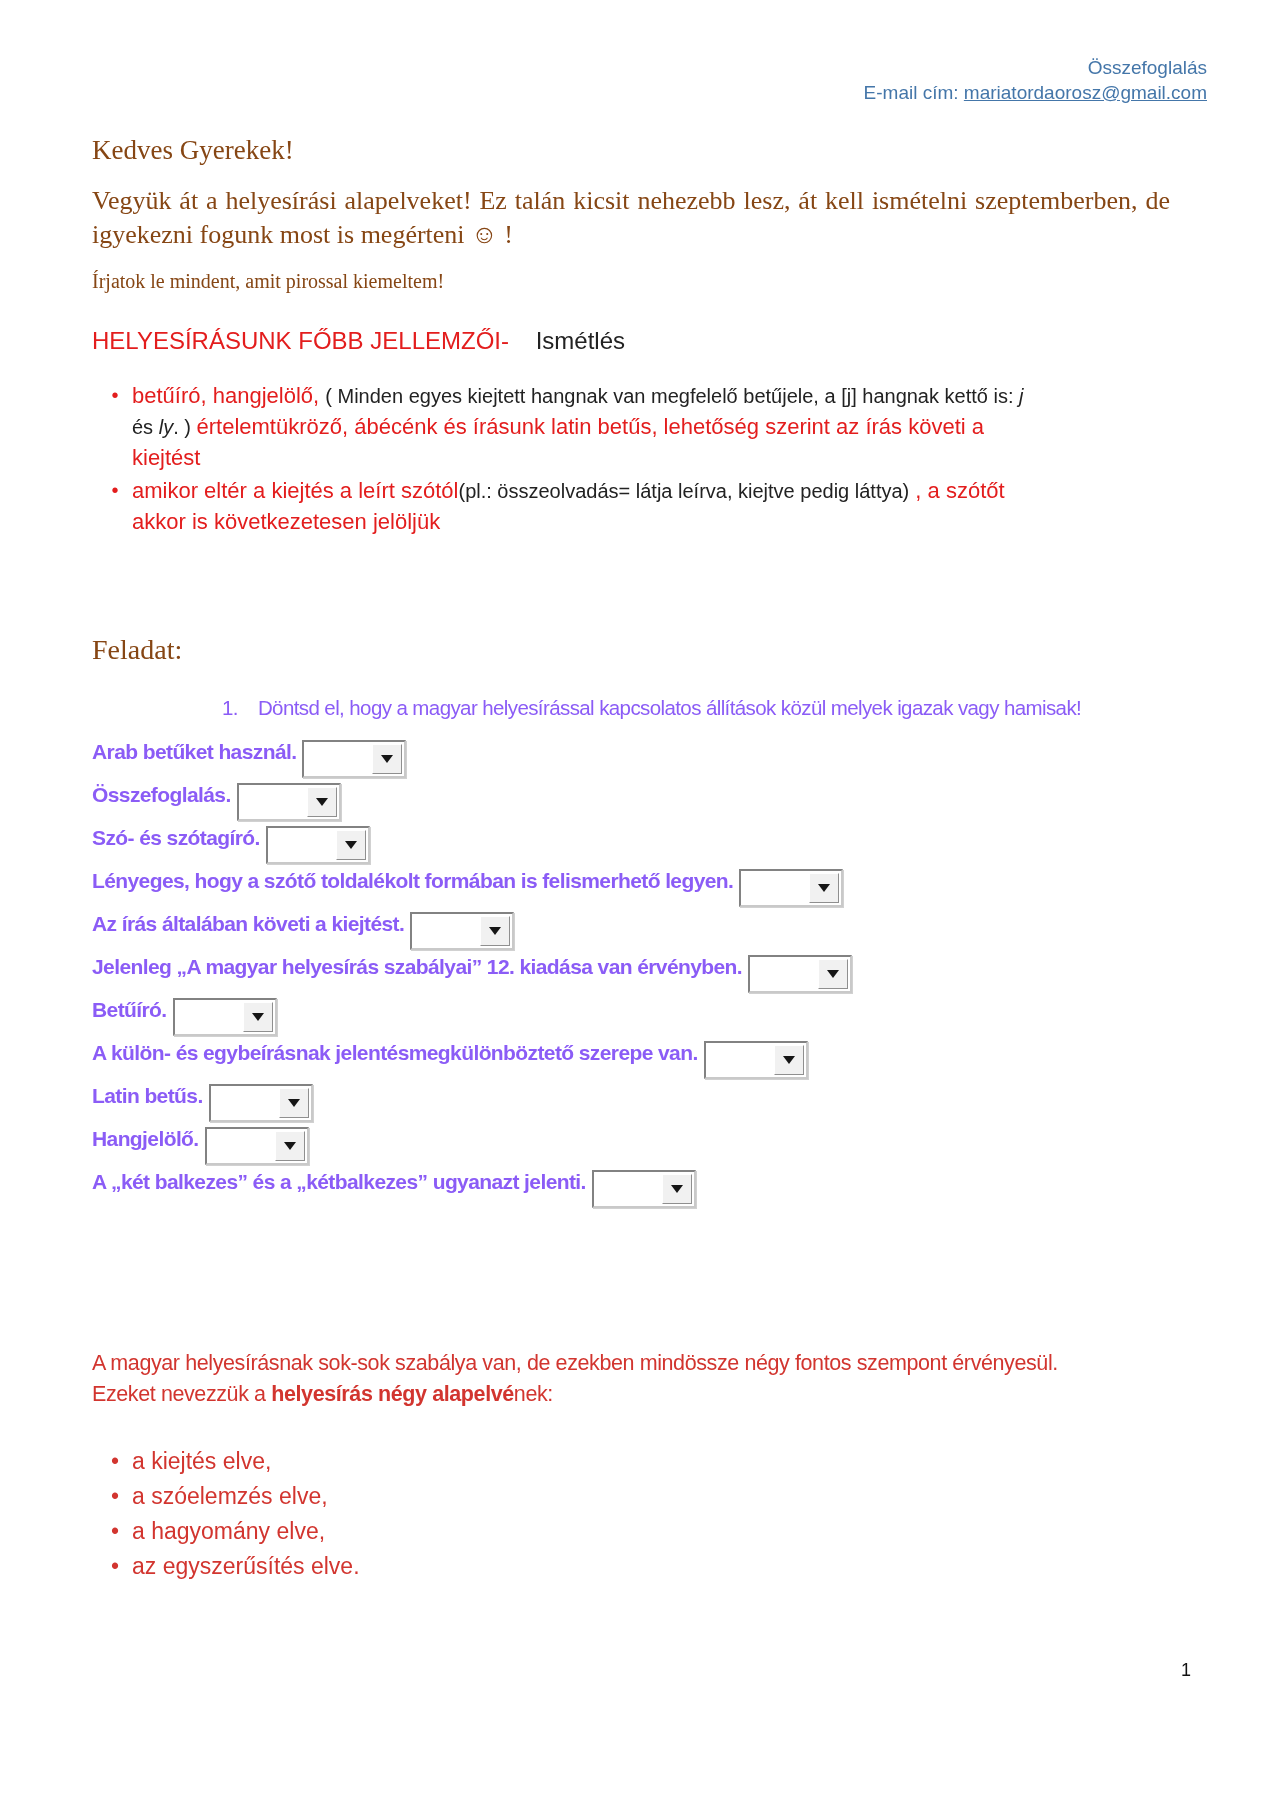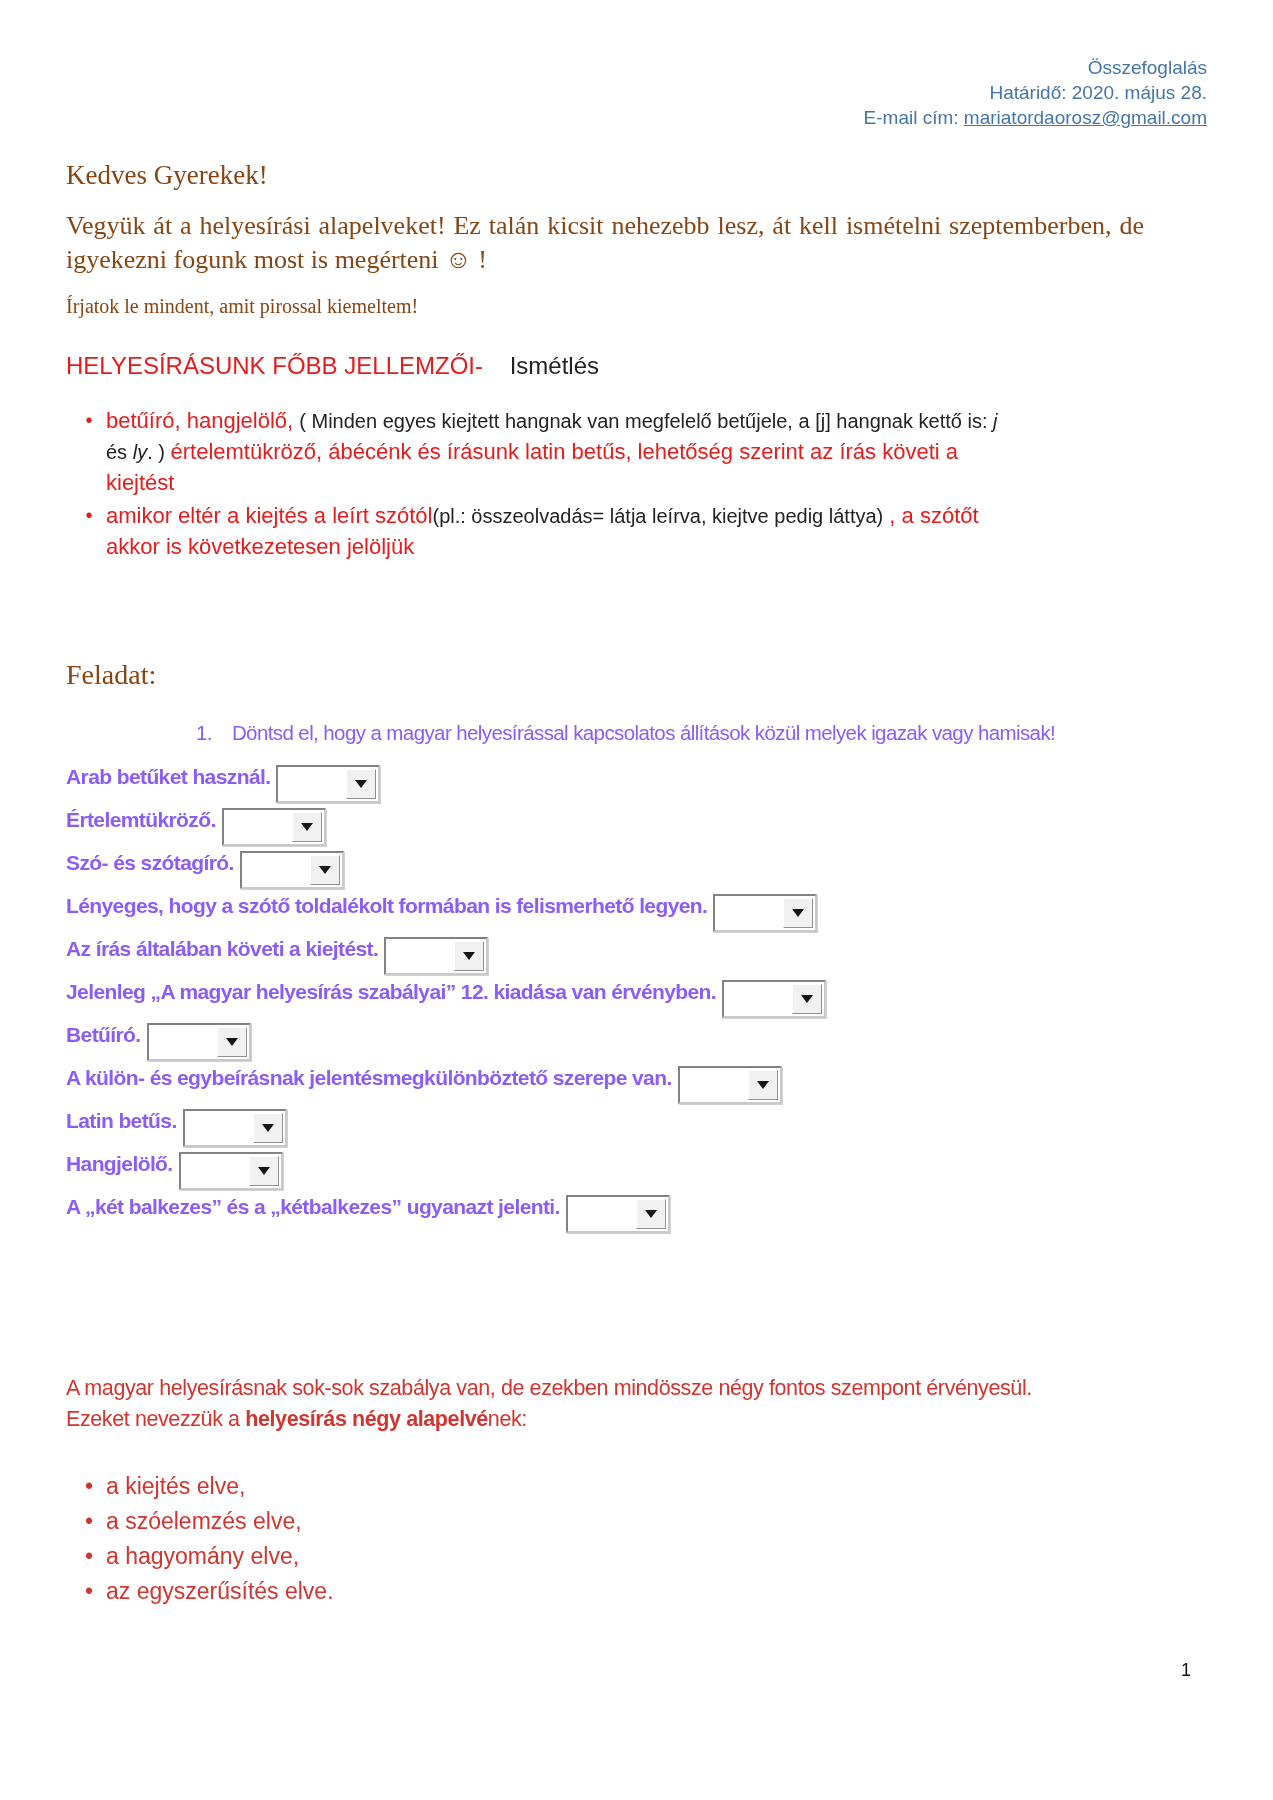--- a/index.html
+++ b/index.html
@@ -3,21 +3,21 @@
 <meta charset="utf-8">
 <style>
   html,body{margin:0;padding:0;background:#fff;}
   .page{
     position:relative;
     width:1273px;height:1800px;
     background:#ffffff;
     font-family:"Liberation Sans",sans-serif;
     overflow:hidden;
     box-sizing:border-box;
-    padding:55px 66px 0 66px;
+    padding:55px 66px 0 92px;
   }
   
   .header{
     text-align:right;
     color:#4476a9;
     font-size:19px;
     line-height:25px;
   }
   .email{color:#4476a9;text-decoration:underline;cursor:pointer;}
   
@@ -113,21 +113,20 @@
     color:#111;font-size:18px;
   }
 </style>
 </head>
 <body>
 
 <div class="page">
 
   <div class="header">
     <div>Összefoglalás</div>
-    <div>Határidő: 2020. május 28.</div>
     <div><span>E-mail cím: </span><a class="email">mariatordaorosz@gmail.com</a></div>
   </div>
 
   <h1 class="serif greeting">Kedves Gyerekek!</h1>
   <p class="serif para">Vegyük át a helyesírási alapelveket! Ez talán kicsit nehezebb lesz, át kell ismételni szeptemberben, de igyekezni fogunk most is megérteni ☺ !</p>
   <p class="serif note">Írjatok le mindent, amit pirossal kiemeltem!</p>
 
   <h2 class="section-title"><span class="red">HELYESÍRÁSUNK FŐBB JELLEMZŐI-</span><span class="blk"> Ismétlés</span></h2>
 
   <ul class="bullets">
@@ -150,21 +149,21 @@
       <span class="cond stmt-label">Arab betűket használ.</span>
       <span class="combo">
           <span class="combo-field"></span>
           <span class="combo-btn">
             <span class="combo-arrow"></span>
           </span>
         </span>
     </div>
 
     <div class="stmt-row">
-      <span class="cond stmt-label">Értelemtükröző.</span>
+      <span class="cond stmt-label">Összefoglalás.</span>
       <span class="combo">
           <span class="combo-field"></span>
           <span class="combo-btn">
             <span class="combo-arrow"></span>
           </span>
         </span>
     </div>
 
     <div class="stmt-row">
       <span class="cond stmt-label">Szó- és szótagíró.</span>

